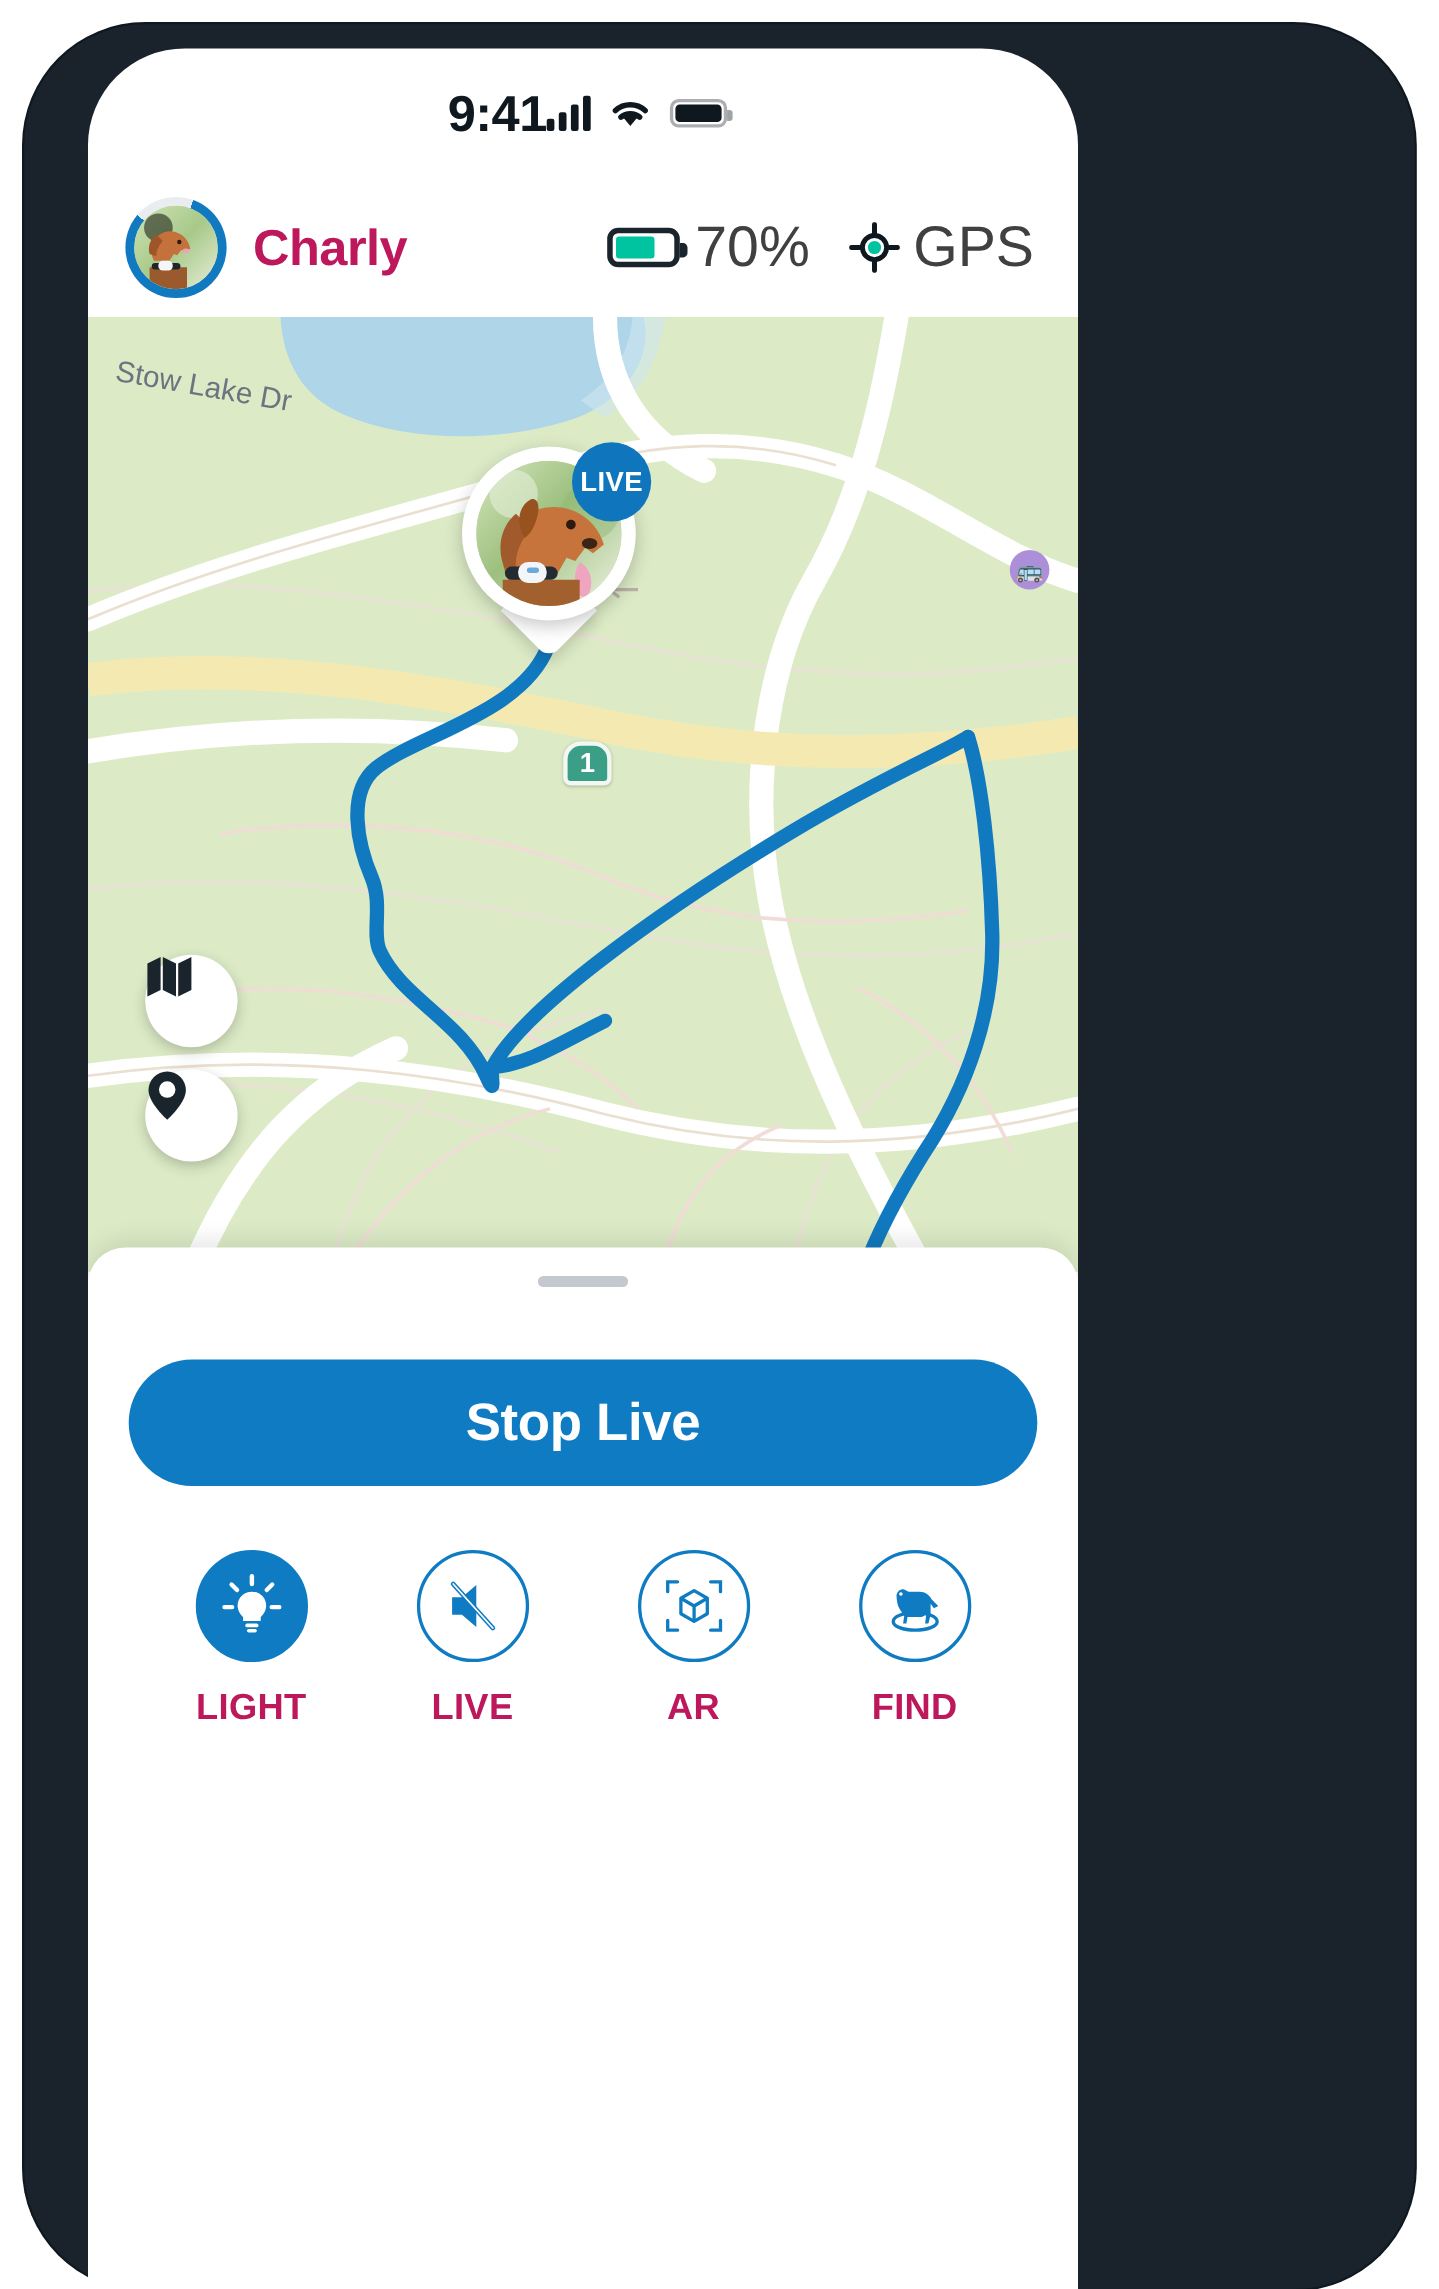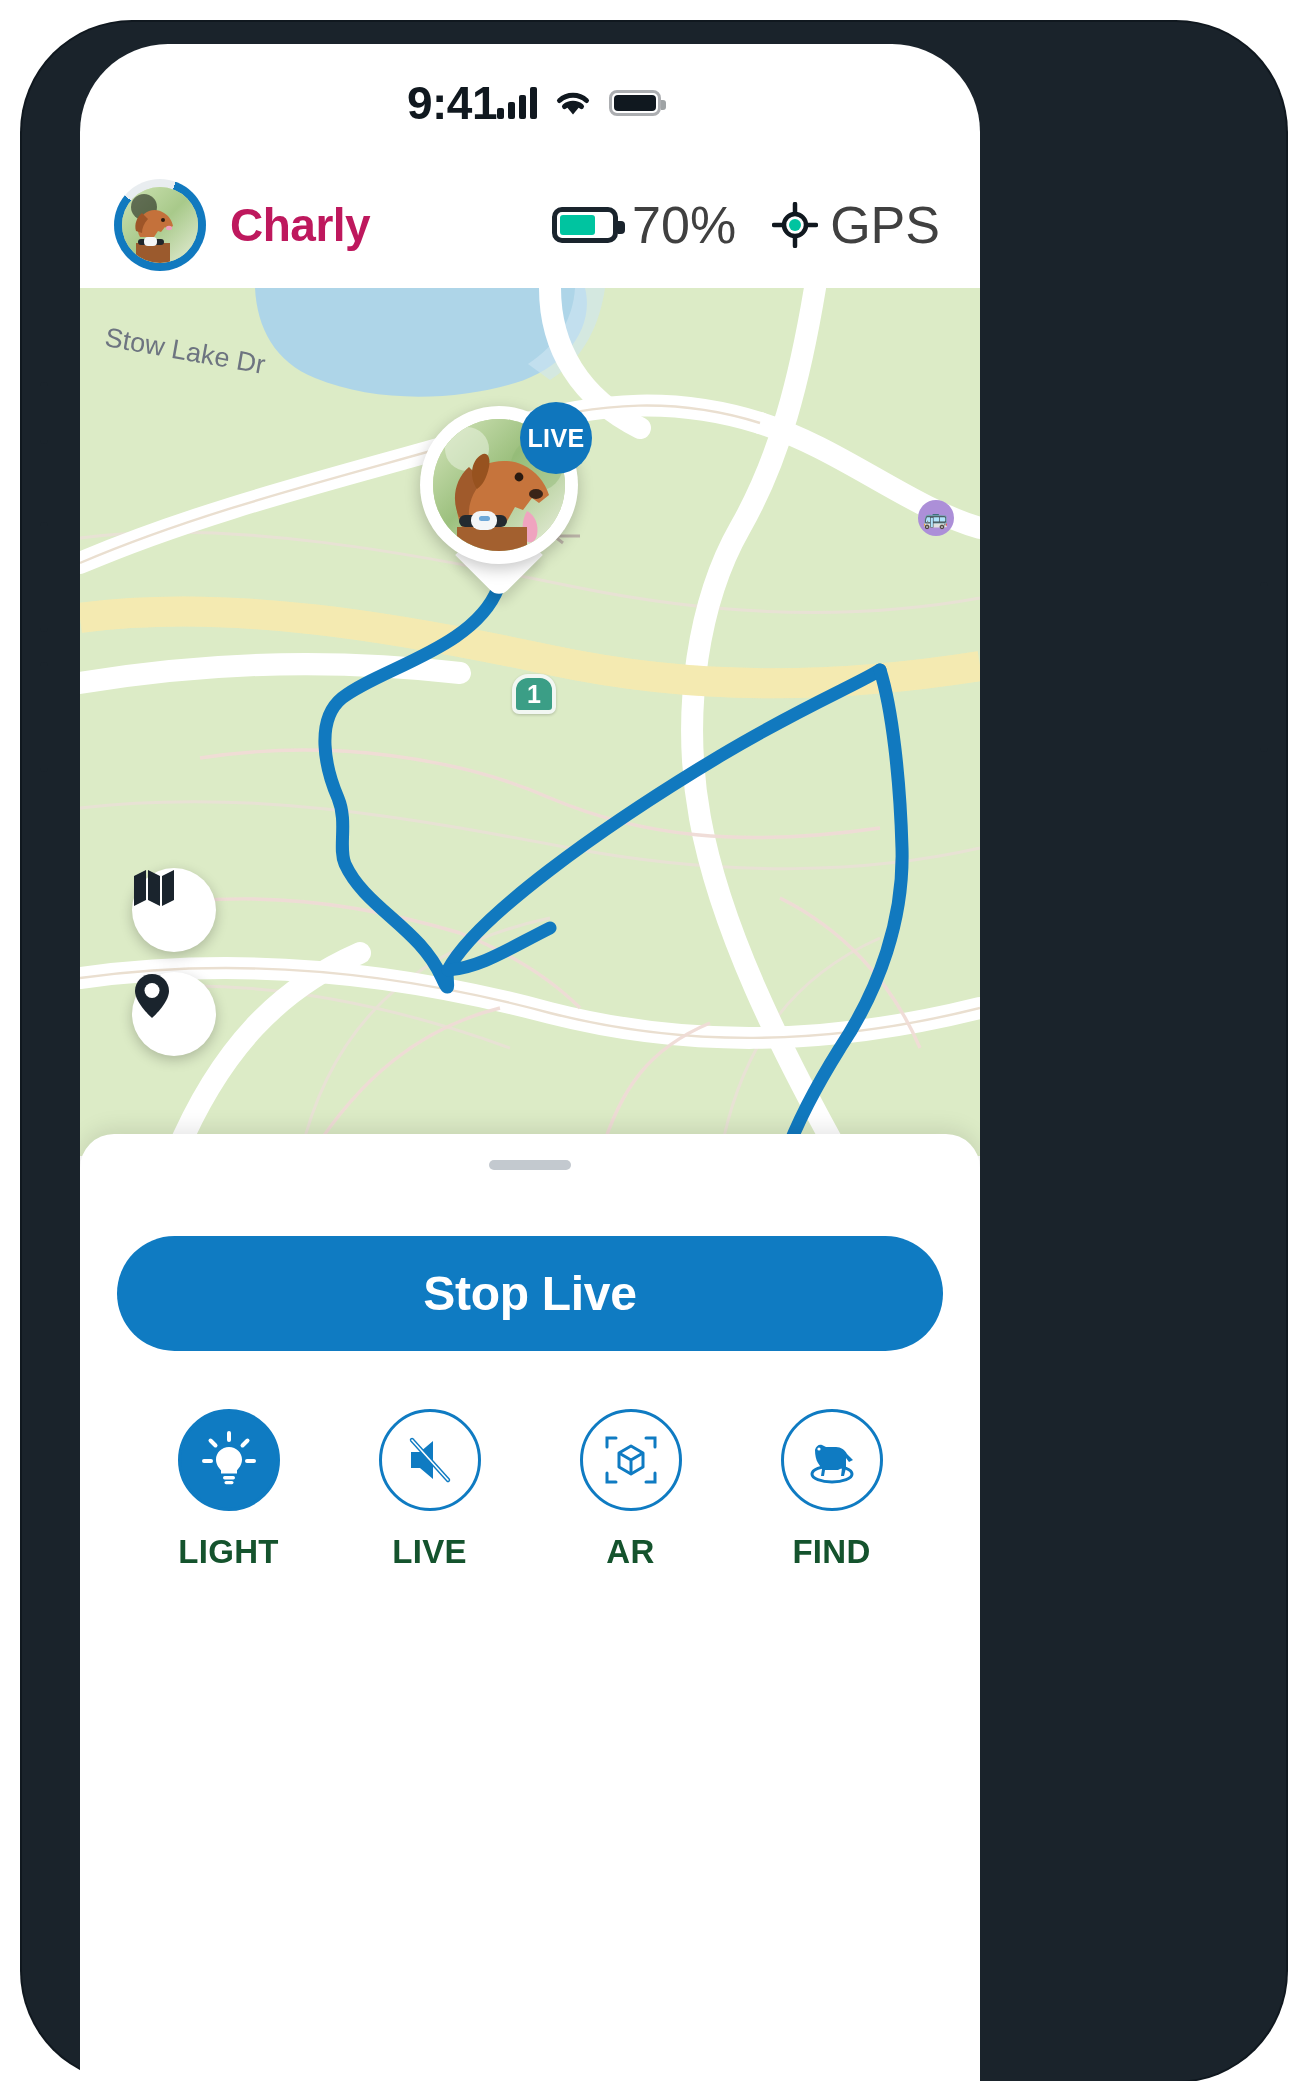--- a/index.html
+++ b/index.html
@@ -219,21 +219,21 @@
     display: flex; flex-direction: column; align-items: center; gap: 22px;
     cursor: pointer;
   }
   .action-circle {
     width: 102px; height: 102px; border-radius: 50%;
     border: 3px solid #0f7bc2; background: #fff;
     display: flex; align-items: center; justify-content: center;
   }
   .action-circle.active { background: #0f7bc2; border-color: #0f7bc2; }
   .action-label {
-    font-size: 33px; font-weight: 700; color: #14532d;
+    font-size: 33px; font-weight: 700; color: #be185d;
     letter-spacing: 0.3px;
   }
 </style>
 </head>
 <body>
 
 <div id="phone-frame">
   <div class="side-btn" id="btn-silent"></div>
   <div class="side-btn" id="btn-vol-up"></div>
   <div class="side-btn" id="btn-vol-dn"></div>

